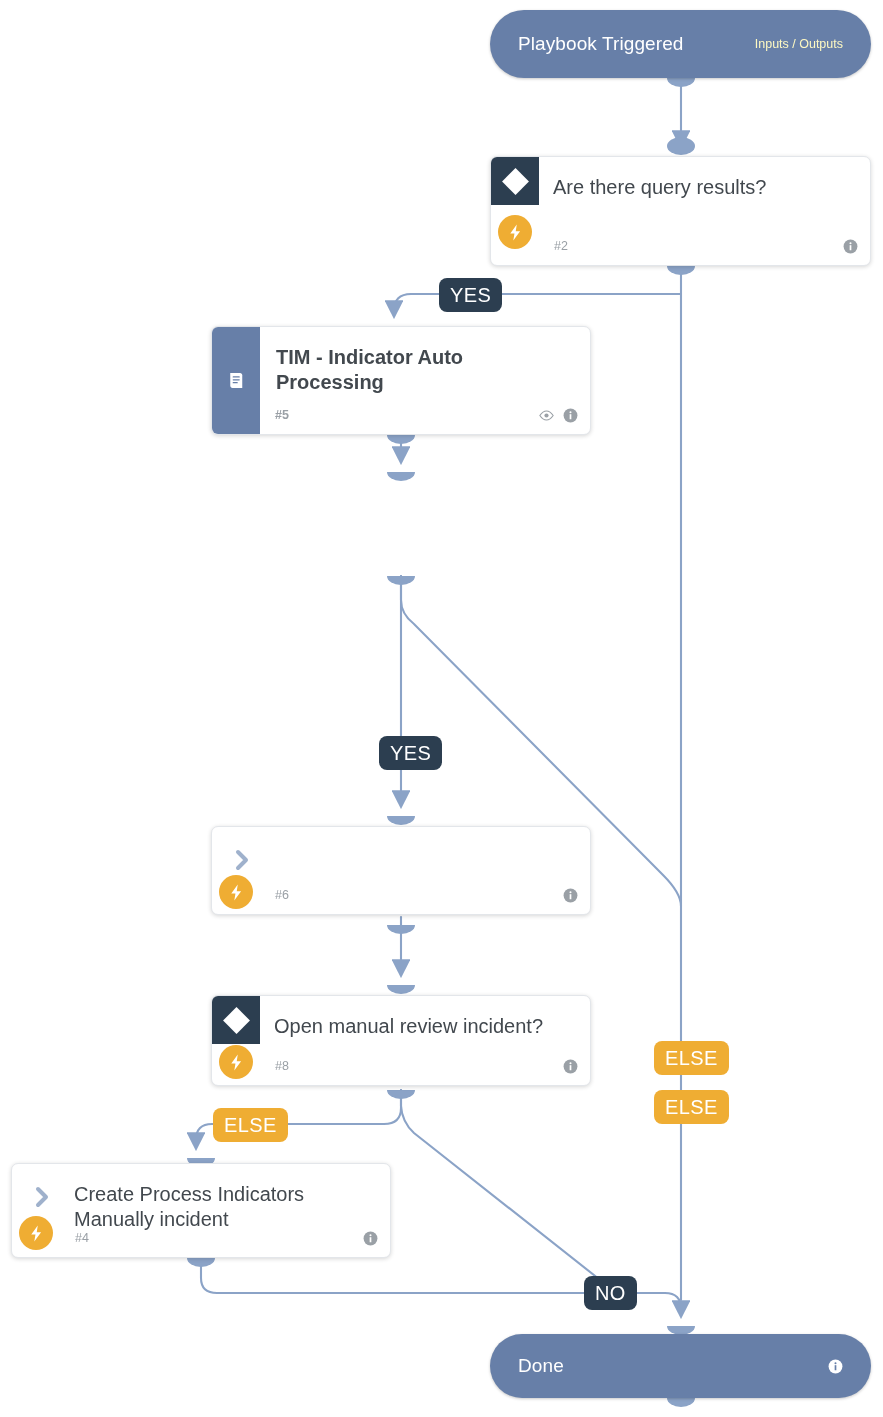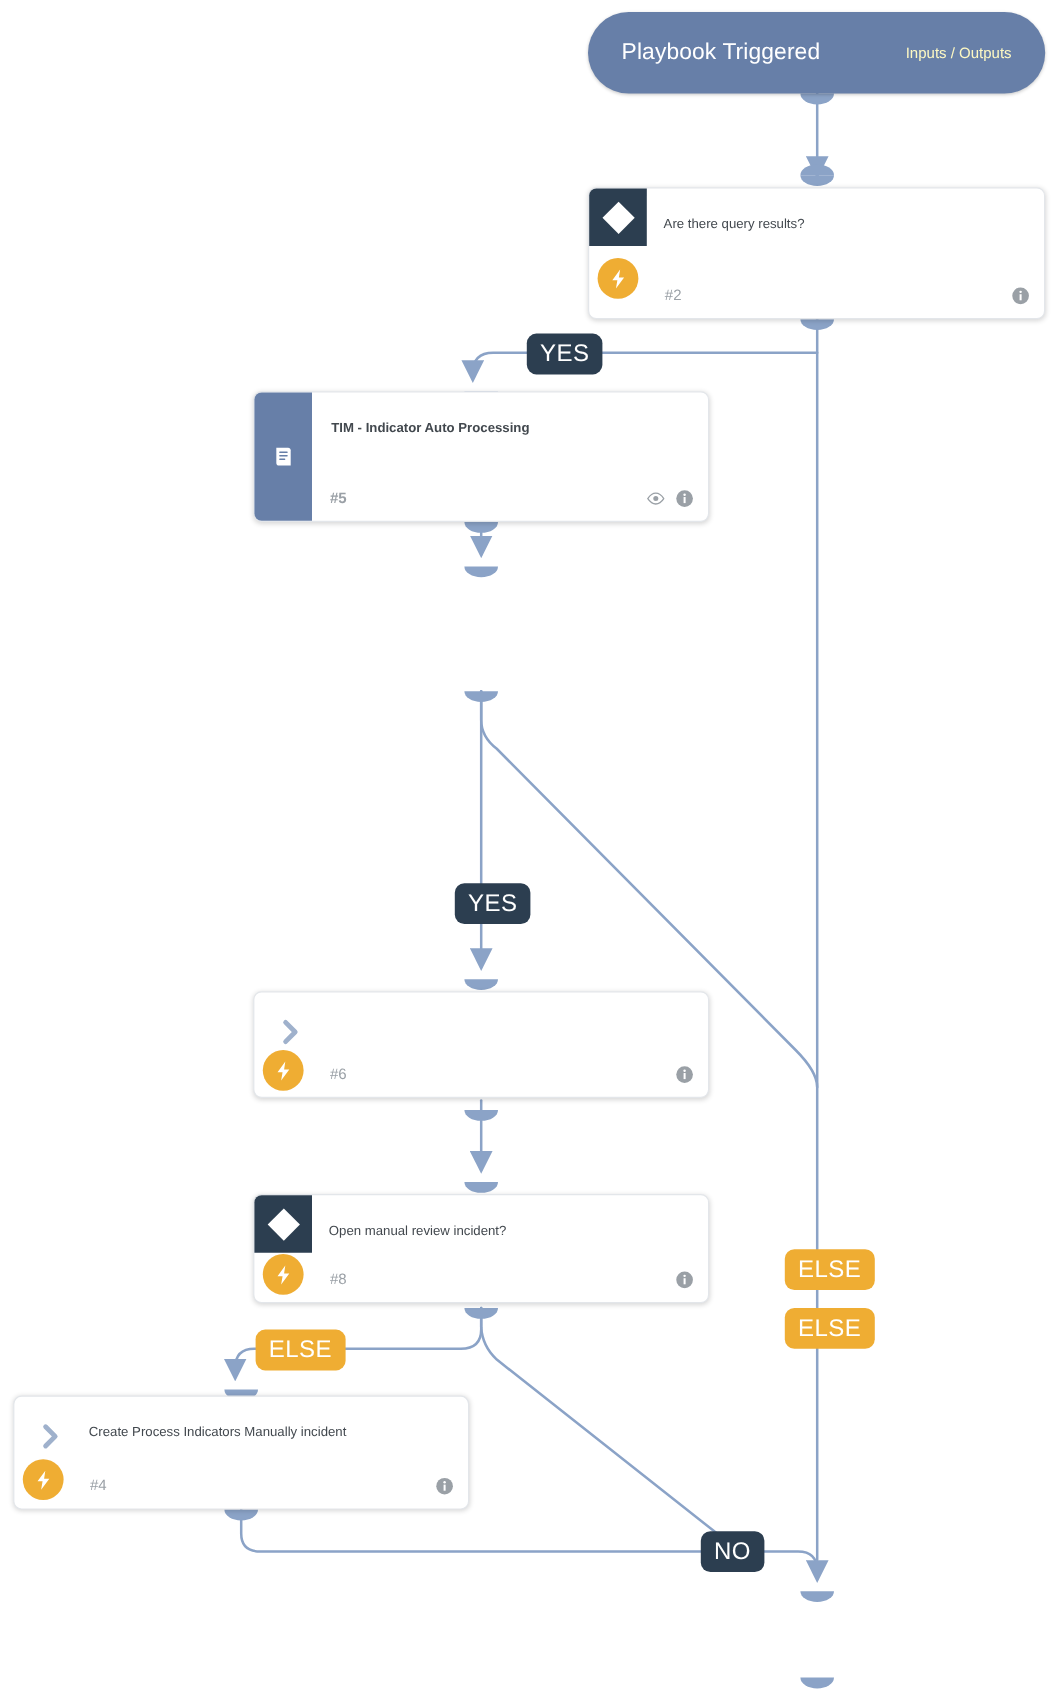--- a/index.html
+++ b/index.html
@@ -60,21 +60,21 @@
     background: #ffffff;
     border: 1px solid #e3e6ea;
     border-radius: 7px;
     box-shadow: 0 1px 4px rgba(0,0,0,0.16);
   }
   .card-title {
     position: absolute;
     left: 62px;
     right: 30px;
     top: 18px;
-    font-size: 11px;
+    font-size: 20px;
     line-height: 25px;
     color: #42484e;
   }
   .card .title-offset-left {
     left: 64px;
   }
   .card-id {
     position: absolute;
     left: 63px;
     bottom: 12px;
@@ -360,14 +360,24 @@
   <div class="elabel dark" style="left:379px; top:736px;">YES</div>
 
   <div class="elabel amber" style="left:654px; top:1041px;">ELSE</div>
 
   <div class="elabel amber" style="left:654px; top:1090px;">ELSE</div>
 
   <div class="elabel amber" style="left:213px; top:1108px;">ELSE</div>
 
   <div class="elabel dark" style="left:584px; top:1276px;">NO</div>
 
+  <div class="pill" style="left:490px; top:1334px; width:381px; height:64px;">
+    <span class="pill-title">Done</span>
+    <span class="pill-right">
+      <svg class="info-icon" viewBox="0 0 16 16">
+        <circle cx="8" cy="8" r="7.4" fill="#ffffff"></circle>
+        <rect x="7.1" y="6.6" width="1.8" height="5.4" fill="#677fa8"></rect>
+        <circle cx="8" cy="4.5" r="1.1" fill="#677fa8"></circle>
+      </svg>
+    </span>
+  </div>
 
 </div>
 
 </body></html>

